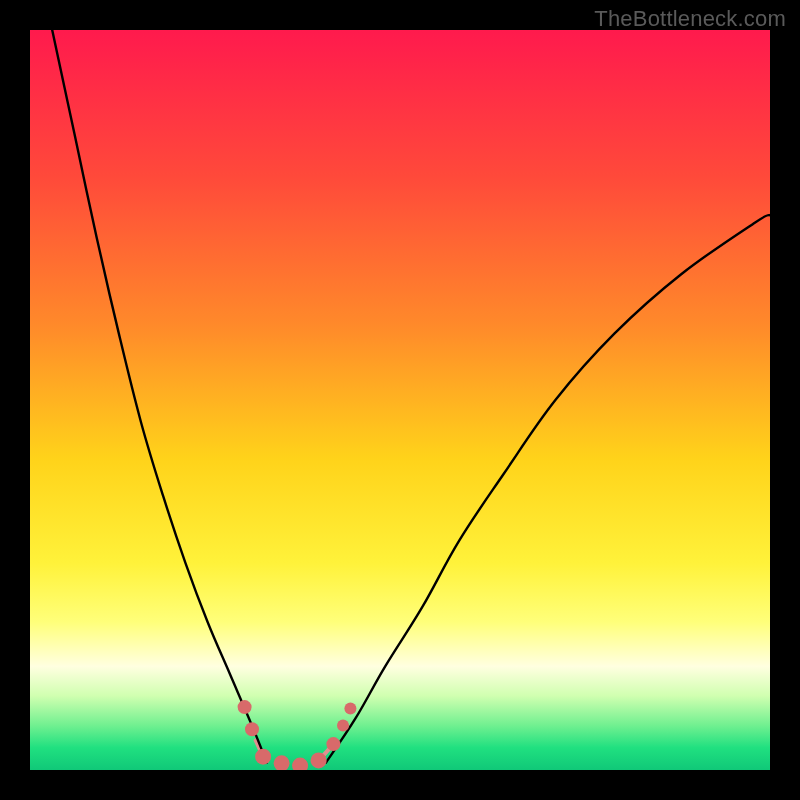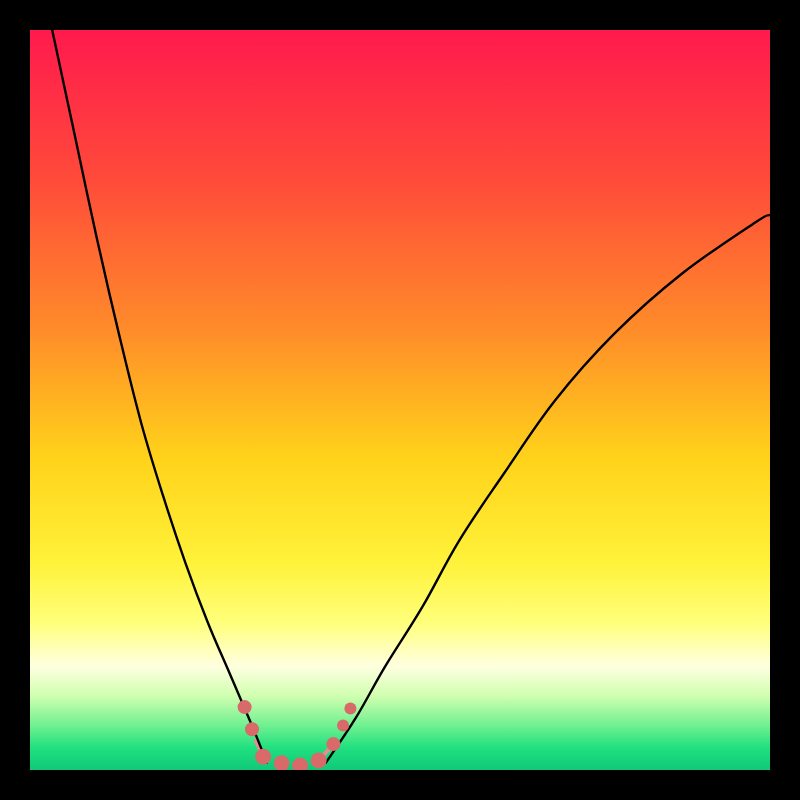--- a/index.html
+++ b/index.html
@@ -33,20 +33,21 @@
     color: #5a5a5a;
     font-size: 22px;
     font-weight: 500;
     letter-spacing: 0.2px;
   }
 </style>
 </head>
 <body>
 
 <div class="frame">
+  <div class="watermark">TheBottleneck.com</div>
   <svg class="plot" width="740" height="740" viewBox="0 0 740 740" preserveAspectRatio="none">
     <defs>
       <linearGradient id="bg-grad" x1="0" y1="0" x2="0" y2="1">
           <stop offset="0%" stop-color="#ff1a4d"></stop>
           <stop offset="20%" stop-color="#ff4a3a"></stop>
           <stop offset="40%" stop-color="#ff8a2a"></stop>
           <stop offset="57.99999999999999%" stop-color="#ffd31a"></stop>
           <stop offset="72%" stop-color="#fff23a"></stop>
           <stop offset="80%" stop-color="#ffff7a"></stop>
           <stop offset="86%" stop-color="#ffffe0"></stop>

